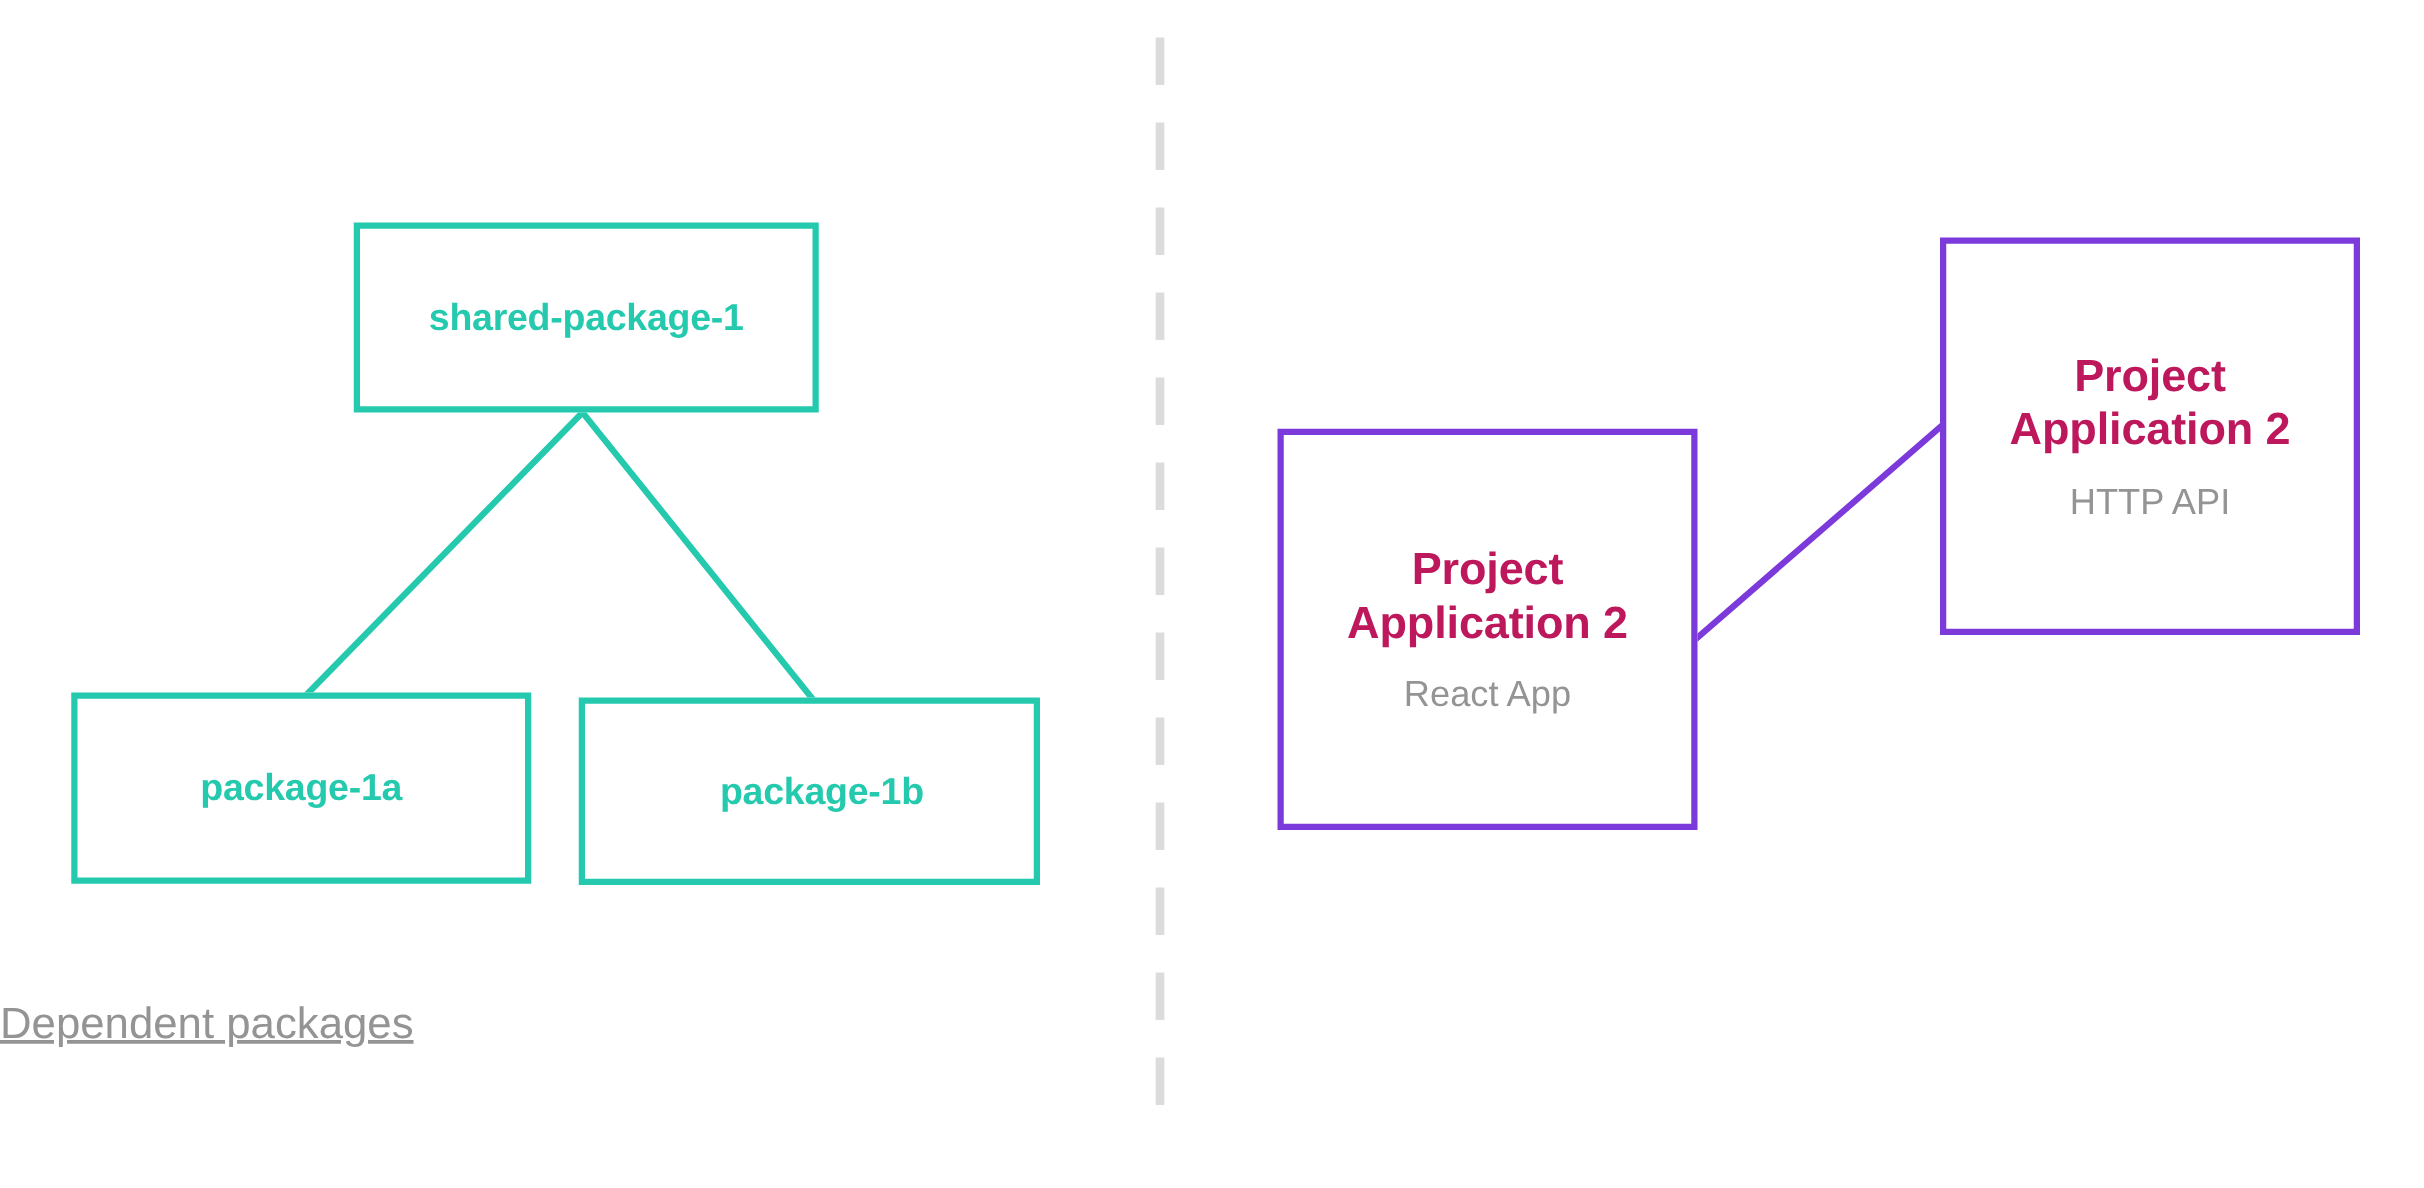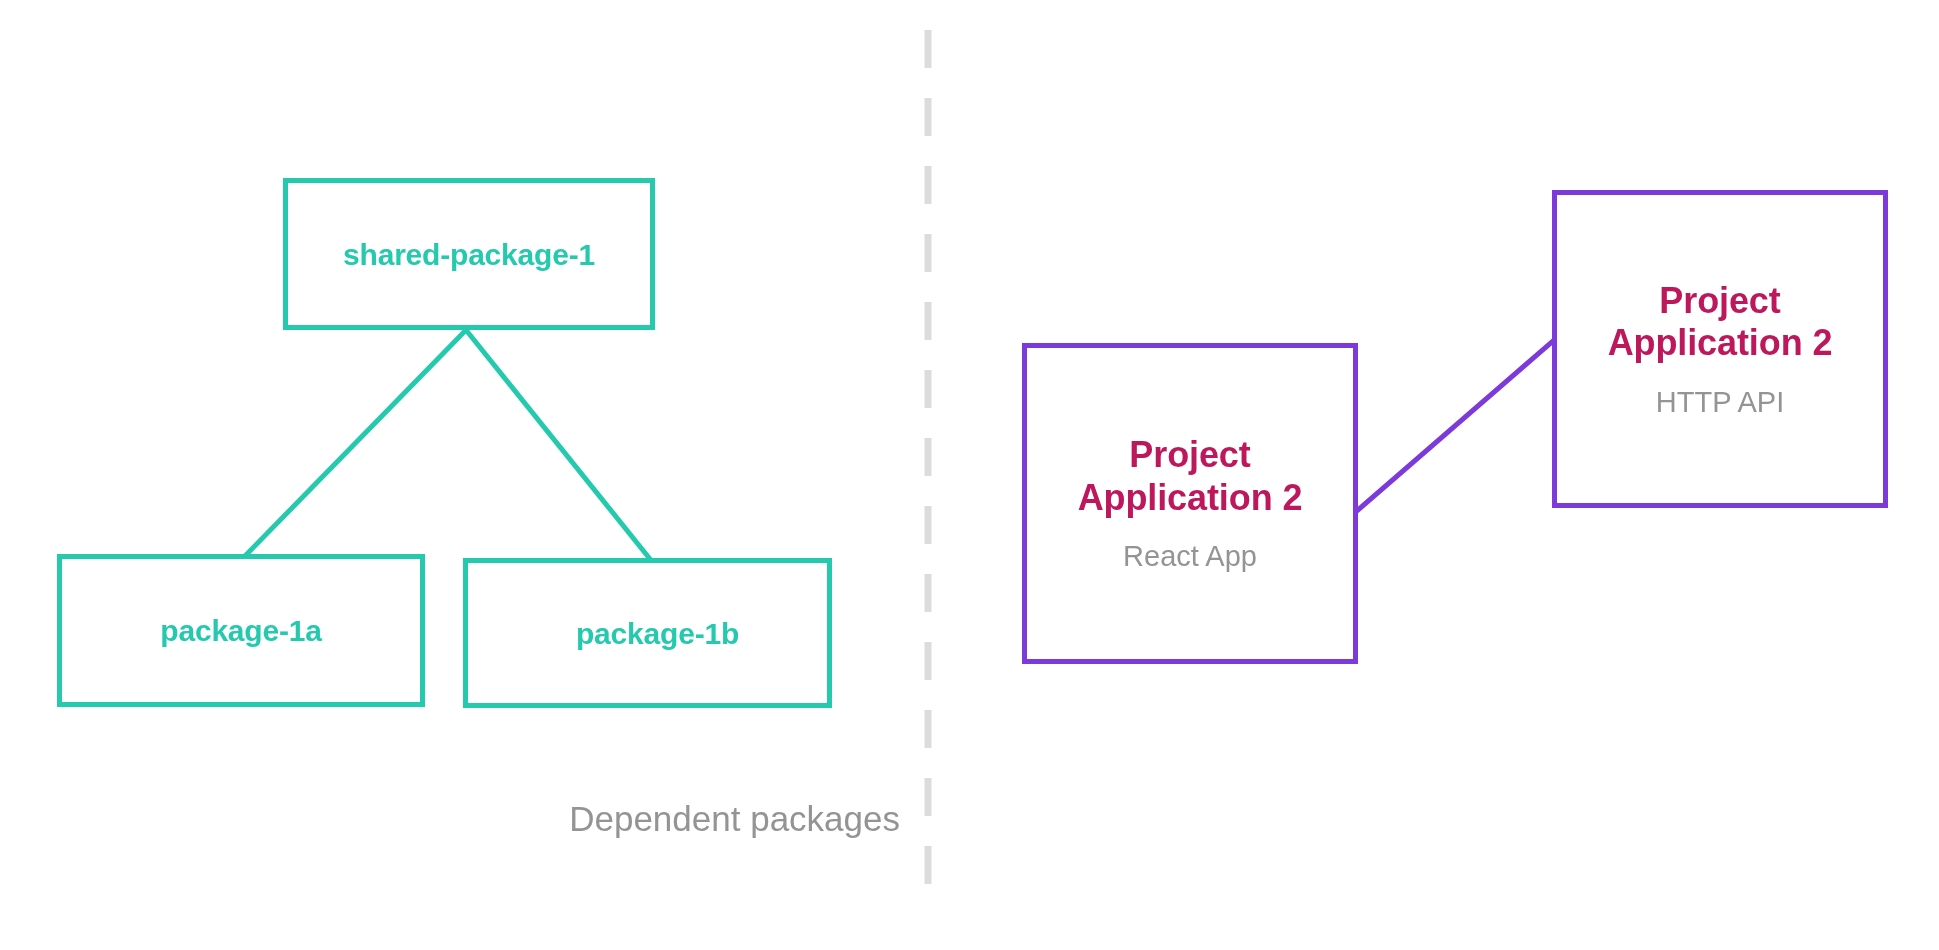--- a/index.html
+++ b/index.html
@@ -98,22 +98,23 @@
     width: 336px;
     height: 318px;
   }
   
   .caption {
     position: absolute;
     color: #949494;
     font-weight: 400;
     font-size: 35px;
     line-height: 1.1;
-    text-align: right;
+    text-align: left;
     white-space: nowrap;
+    text-decoration: underline;
   }
   #caption-dependent-packages {
     left: 0px;
     top: 800px;
     width: 900px;
   }
   #caption-dependent-applications {
     left: 960px;
     top: 793px;
     width: 900px;

